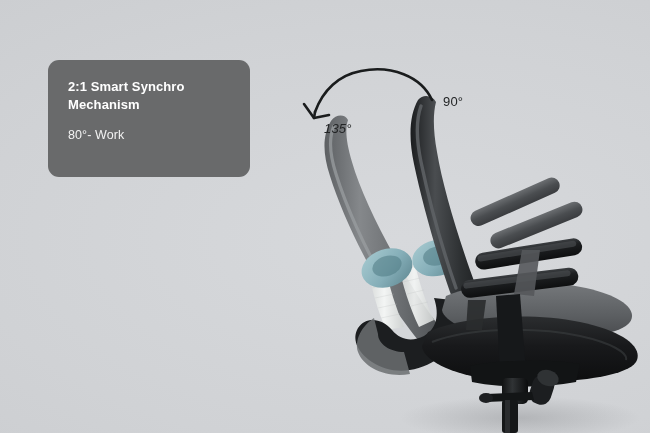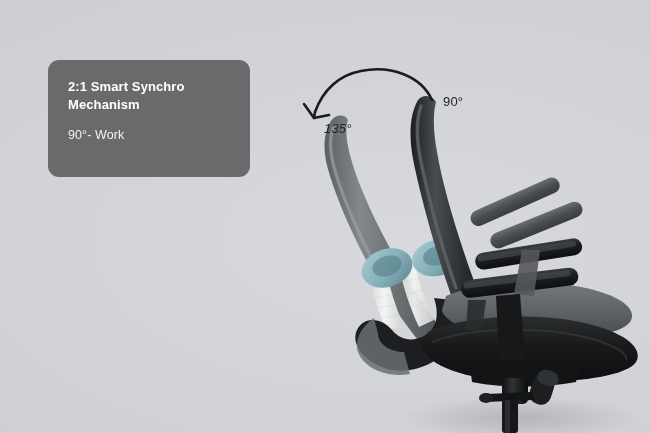--- a/index.html
+++ b/index.html
@@ -287,16 +287,16 @@
     <path d="M20 52 L 19 58" fill="none" stroke="#1a1c1d" stroke-width="2.6" stroke-linecap="round"></path>
   </svg>
 
   <div class="angle-label" id="label-135">135°</div>
 
   <div class="angle-label" id="label-90">90°</div>
 
   <div class="info-card">
     <div class="card-title">2:1 Smart Synchro
 Mechanism</div>
-    <div class="card-line">90°- Work</div>
+    <div class="card-line">80°- Work</div>
   </div>
 
 </div>
 
 </body></html>

